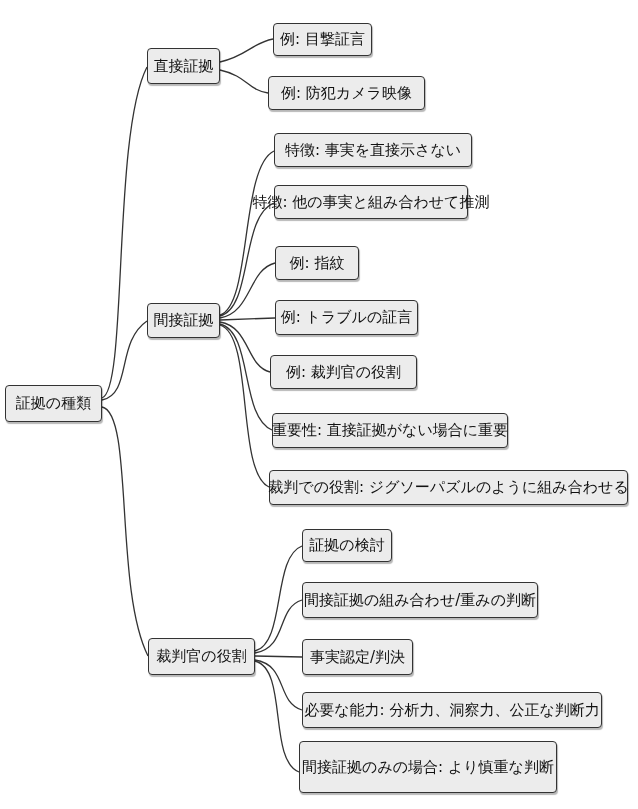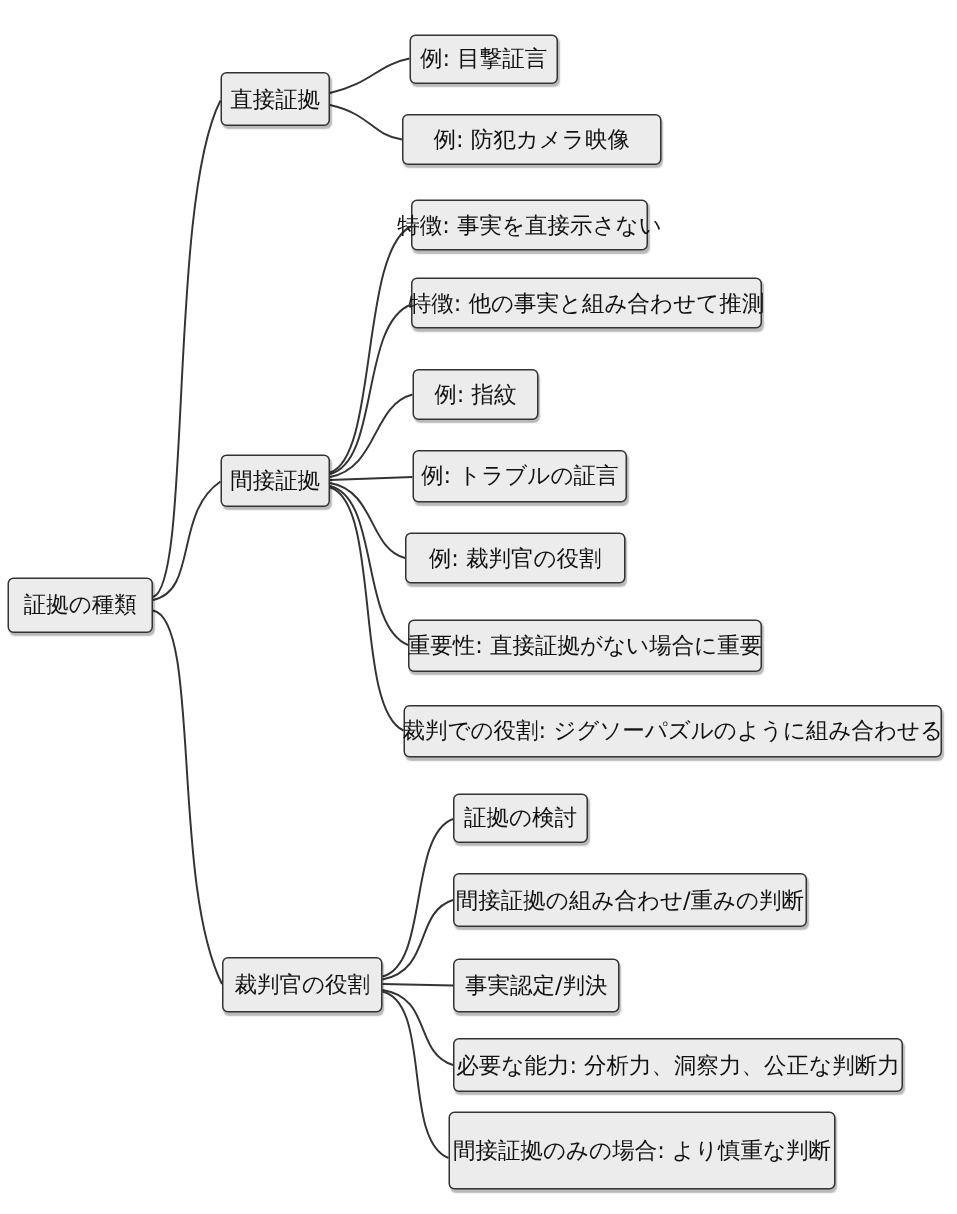--- a/index.html
+++ b/index.html
@@ -72,24 +72,24 @@
     <path d="M255,661 C288,669 268,760 299,772"></path>
   </svg>
 
   <div class="node" style="left:5px;top:385px;width:97px;height:37px">証拠の種類</div>
 
   <div class="node" style="left:147px;top:48px;width:73px;height:36px">直接証拠</div>
   <div class="node" style="left:147px;top:303px;width:73px;height:35px">間接証拠</div>
   <div class="node" style="left:148px;top:638px;width:107px;height:37px">裁判官の役割</div>
 
   <div class="node" style="left:273px;top:23px;width:99px;height:33px">例: 目撃証言</div>
-  <div class="node" style="left:268px;top:76px;width:173px;height:34px">例: 防犯カメラ映像</div>
+  <div class="node" style="left:268px;top:76px;width:157px;height:34px">例: 防犯カメラ映像</div>
 
-  <div class="node" style="left:274px;top:133px;width:158px;height:34px">特徴: 事実を直接示さない</div>
-  <div class="node" style="left:274px;top:185px;width:234px;height:34px">特徴: 他の事実と組み合わせて推測</div>
+  <div class="node" style="left:274px;top:133px;width:198px;height:34px">特徴: 事実を直接示さない</div>
+  <div class="node" style="left:274px;top:185px;width:194px;height:34px">特徴: 他の事実と組み合わせて推測</div>
   <div class="node" style="left:275px;top:246px;width:84px;height:34px">例: 指紋</div>
   <div class="node" style="left:275px;top:300px;width:143px;height:35px">例: トラブルの証言</div>
   <div class="node" style="left:270px;top:355px;width:147px;height:34px">例: 裁判官の役割</div>
   <div class="node" style="left:272px;top:413px;width:236px;height:35px">重要性: 直接証拠がない場合に重要</div>
   <div class="node" style="left:269px;top:470px;width:359px;height:35px">裁判での役割: ジグソーパズルのように組み合わせる</div>
 
   <div class="node" style="left:302px;top:529px;width:90px;height:33px">証拠の検討</div>
   <div class="node" style="left:302px;top:582px;width:236px;height:36px">間接証拠の組み合わせ/重みの判断</div>
   <div class="node" style="left:302px;top:639px;width:111px;height:36px">事実認定/判決</div>
   <div class="node" style="left:302px;top:692px;width:300px;height:36px">必要な能力: 分析力、洞察力、公正な判断力</div>

